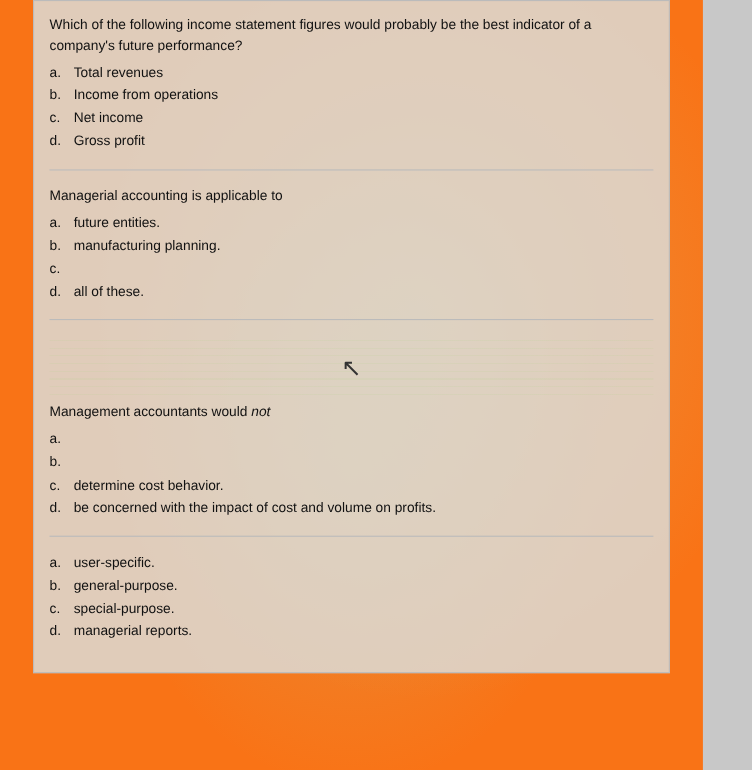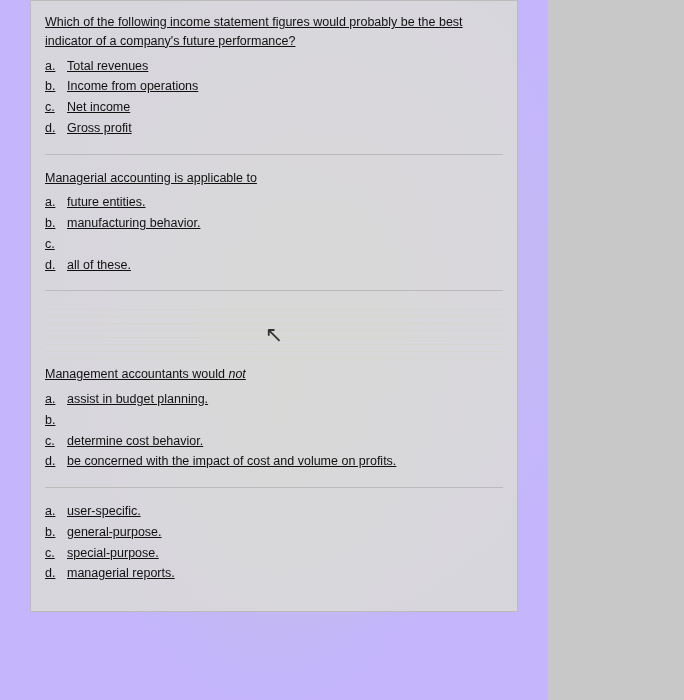--- a/index.html
+++ b/index.html
@@ -12,26 +12,25 @@
       width: 684px;
       height: 700px;
       background-color: #c8c8c8;
       font-family: Arial, sans-serif;
       font-size: 13px;
       color: #111;
       overflow: hidden;
     }
 
     .page-container {
-      width: 548px;
+      width: 639px;
       height: 700px;
-      background-color: #c4b5fd;
+      background-color: #f97316;
       position: relative;
       overflow: hidden;
-      text-decoration: underline;
     }
 
     
     .page-container::before {
       content: '';
       position: absolute;
       top: 0; left: 0; right: 0; bottom: 0;
       background:
         radial-gradient(ellipse at 60% 40%, rgba(200, 220, 160, 0.3) 0%, transparent 60%),
         radial-gradient(ellipse at 50% 60%, rgba(180, 210, 150, 0.25) 0%, transparent 50%);
@@ -156,21 +155,21 @@
 
     <div class="question-block">
       <p class="question-text">Managerial accounting is applicable to</p>
       <ul class="answer-list">
         <li>
           <span class="answer-label">a.</span>
           <span class="answer-text">future entities.</span>
         </li>
         <li>
           <span class="answer-label">b.</span>
-          <span class="answer-text">manufacturing behavior.</span>
+          <span class="answer-text">manufacturing planning.</span>
         </li>
         <li>
           <span class="answer-label">c.</span>
         </li>
         <li>
           <span class="answer-label">d.</span>
           <span class="answer-text">all of these.</span>
         </li>
       </ul>
     </div>
@@ -179,21 +178,20 @@
       <span class="cursor-icon">↖</span>
     </div>
 
     <div class="question-block">
       <p class="question-text">
         <span>Management accountants would </span><em>not</em>
       </p>
       <ul class="answer-list">
         <li>
           <span class="answer-label">a.</span>
-          <span class="answer-text">assist in budget planning.</span>
         </li>
         <li>
           <span class="answer-label">b.</span>
         </li>
         <li>
           <span class="answer-label">c.</span>
           <span class="answer-text">determine cost behavior.</span>
         </li>
         <li>
           <span class="answer-label">d.</span>

